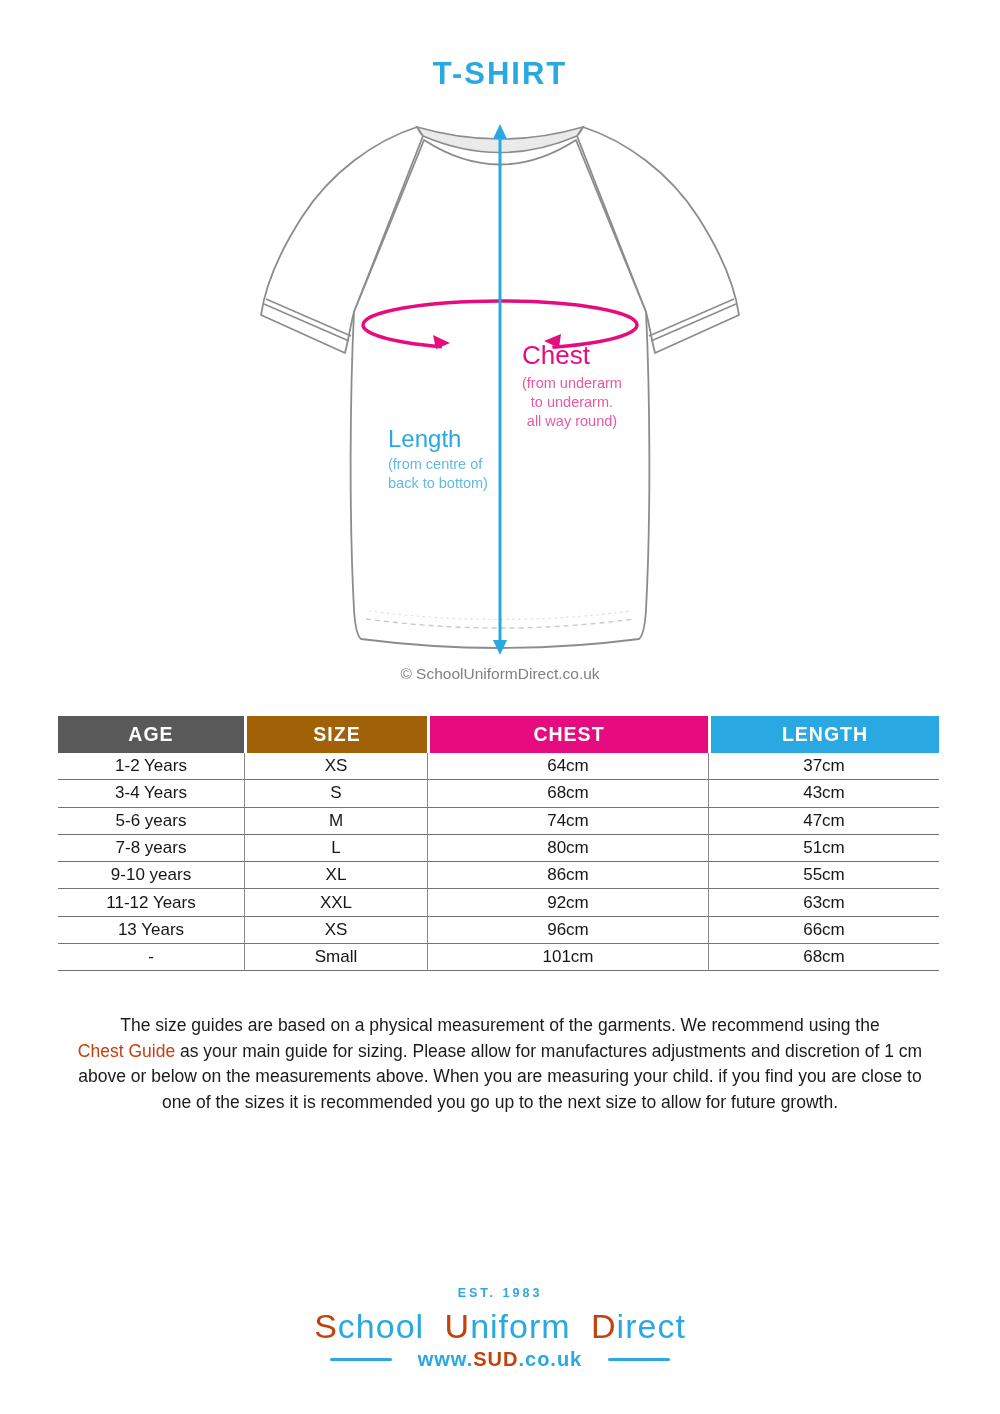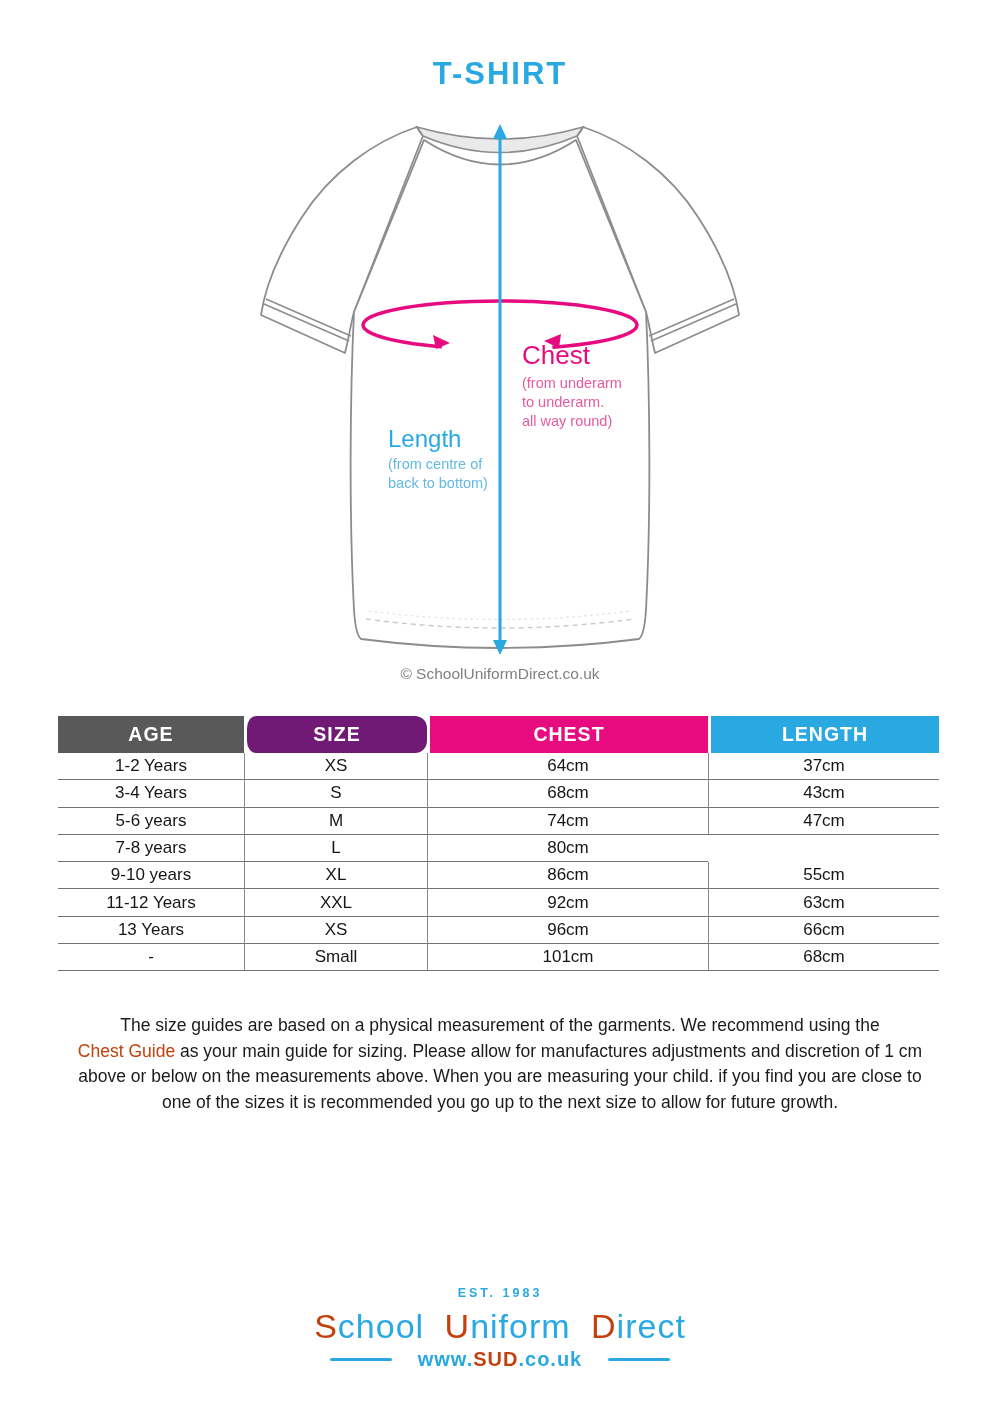--- a/index.html
+++ b/index.html
@@ -20,21 +20,21 @@
   }
 
   
   .shirt-svg { position:absolute; left:250px; top:105px; width:500px; height:560px; }
   .chest-label {
     position:absolute; left:522px; top:340px;
     font-size:26px; color:#E60C7F;
   }
   .chest-sub {
     position:absolute; left:522px; top:374px;
-    font-size:14.5px; line-height:19px; color:#E85A9E;
+    font-size:14.5px; line-height:19px; color:#E85A9E;text-align:center;
   }
   .length-label {
     position:absolute; left:388px; top:425px;
     font-size:24px; color:#29A8E1;
   }
   .length-sub {
     position:absolute; left:388px; top:455px;
     font-size:14.5px; line-height:19px; color:#62B9E4;
   }
   .copyright {
@@ -47,21 +47,21 @@
   .t-row {
     display:grid;
     grid-template-columns:186px 183px 281px 231px;
   }
   .th {
     height:37px; display:flex; align-items:center; justify-content:center;
     color:#ffffff; font-size:19.5px; font-weight:bold; letter-spacing:1px;
   }
   .th + .th { border-left:3px solid #ffffff; }
   .th-age   { background:#595959; }
-  .th-size  { background:#701a75;border-radius:12px; }
+  .th-size  { background:#a16207; }
   .th-chest { background:#E60C7F; }
   .th-length{ background:#29A8E1; }
   .td {
     height:27.3px; display:flex; align-items:center; justify-content:center;
     font-size:17px; color:#161616; border-bottom:1px solid #737373;
   }
   .td + .td { border-left:1px solid #8A8A8A; }
 
   
   .note {
@@ -163,20 +163,21 @@
     <div class="t-row">
       <div class="td">5-6 years</div>
       <div class="td">M</div>
       <div class="td">74cm</div>
       <div class="td">47cm</div>
     </div>
     <div class="t-row">
       <div class="td">7-8 years</div>
       <div class="td">L</div>
       <div class="td">80cm</div>
+      <div class="td">51cm</div>
     </div>
     <div class="t-row">
       <div class="td">9-10 years</div>
       <div class="td">XL</div>
       <div class="td">86cm</div>
       <div class="td">55cm</div>
     </div>
     <div class="t-row">
       <div class="td">11-12 Years</div>
       <div class="td">XXL</div>

